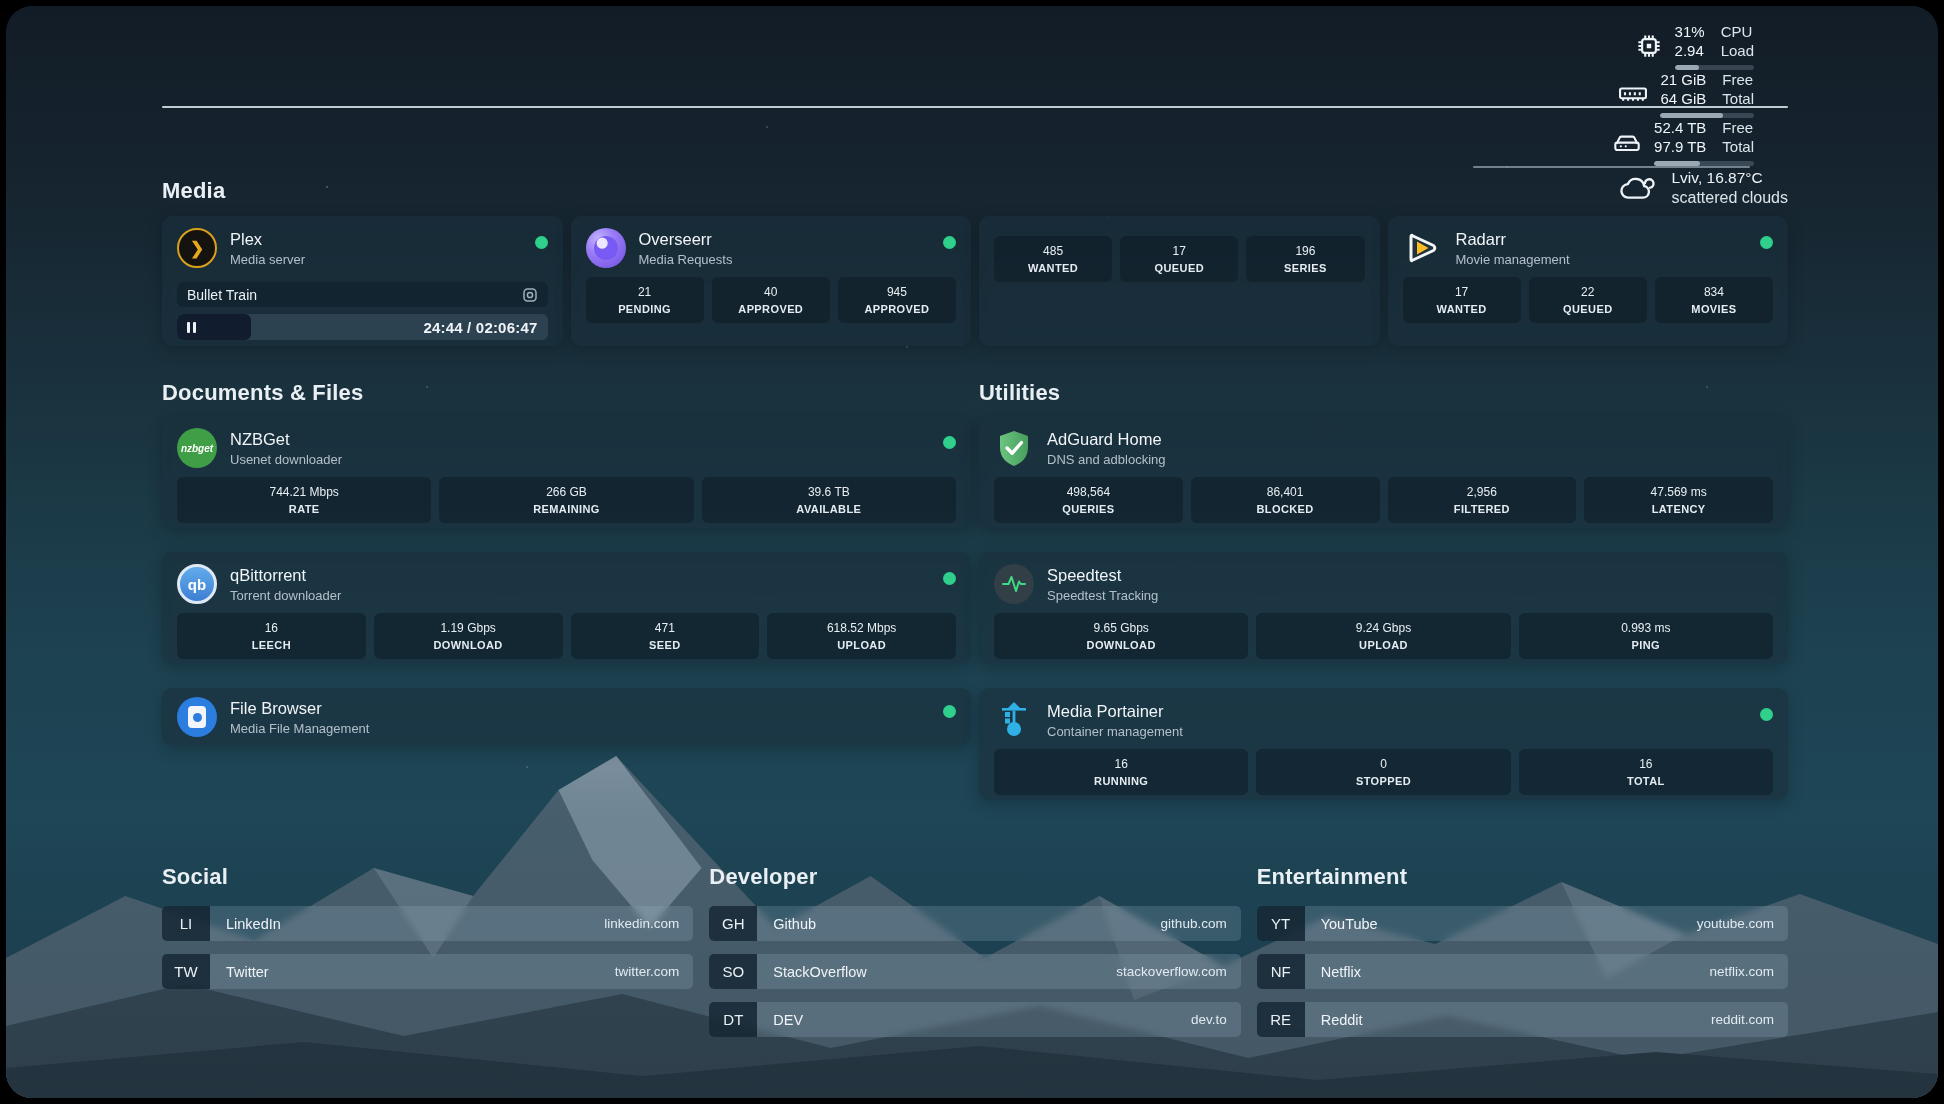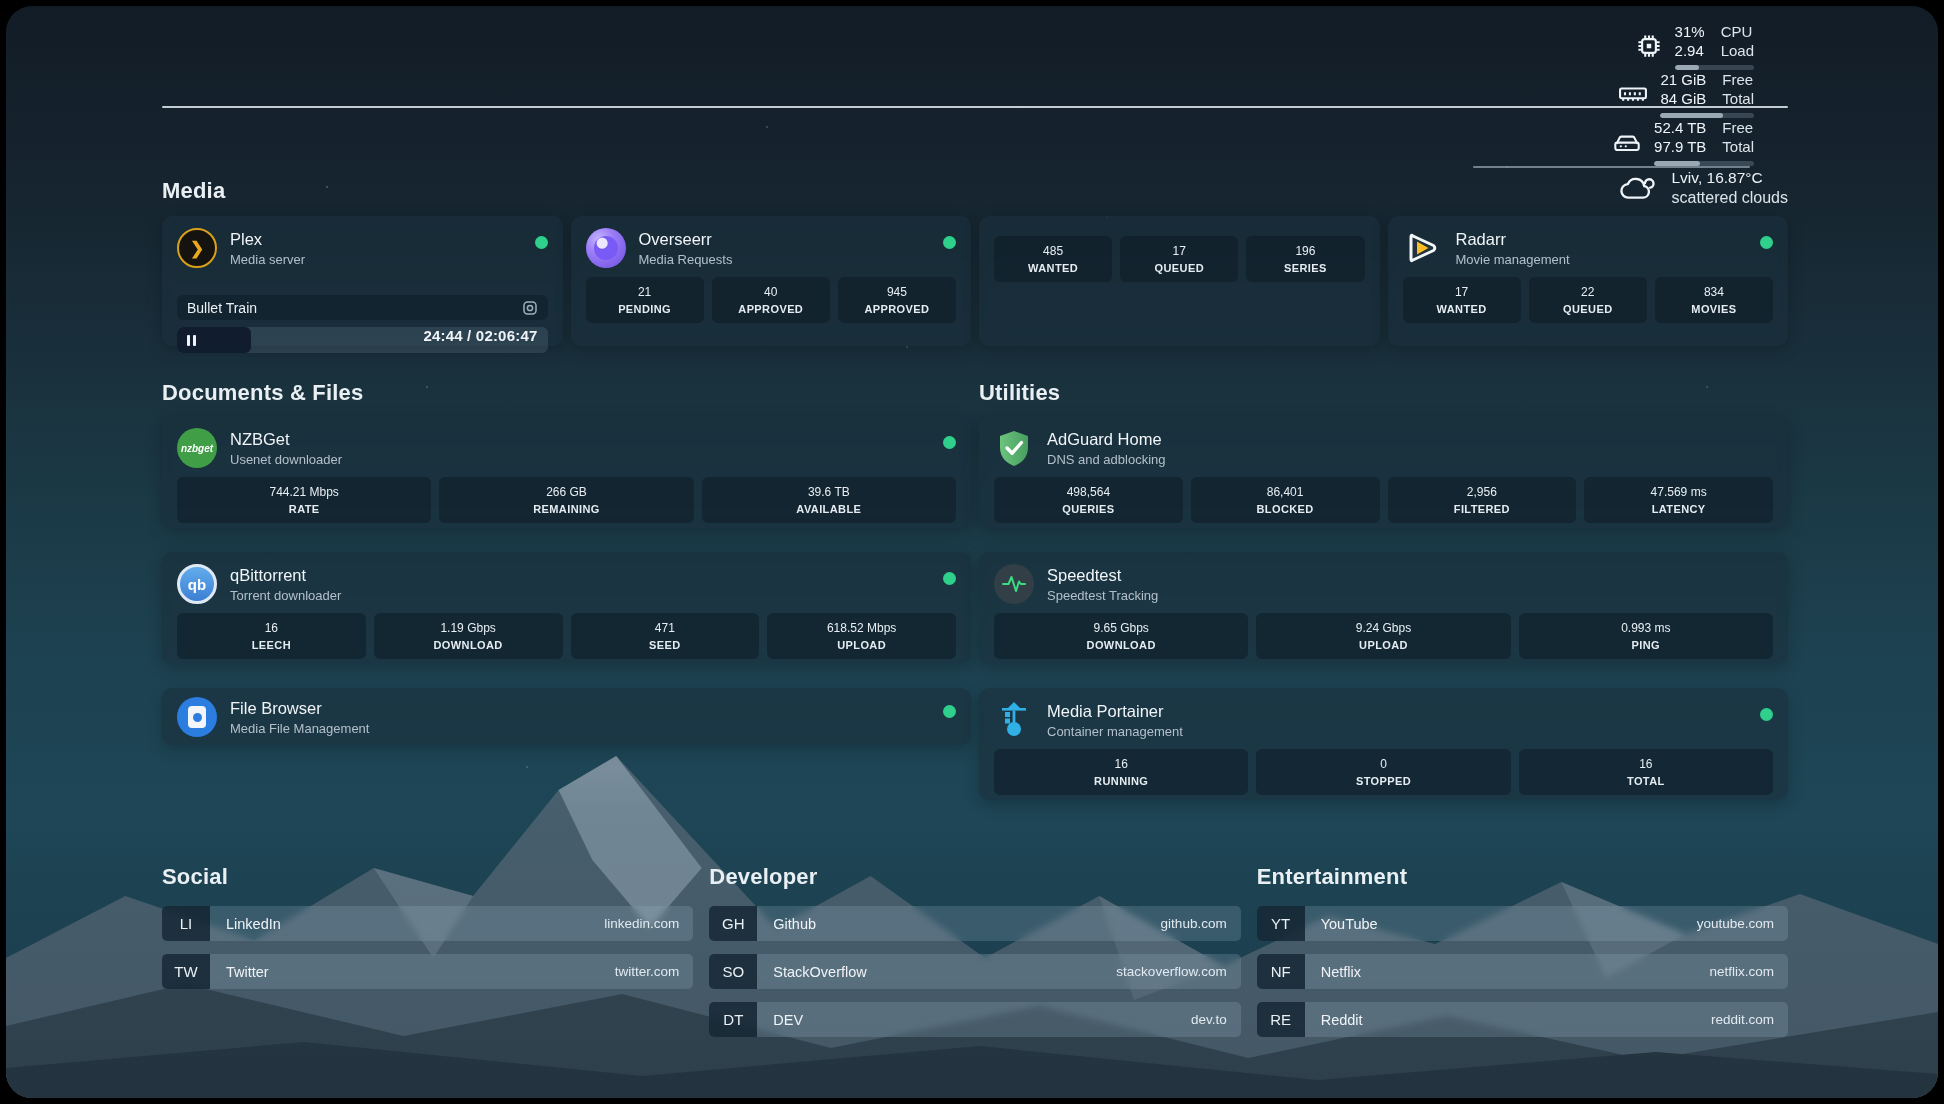--- a/index.html
+++ b/index.html
@@ -82,26 +82,26 @@
   .app-icon.filebrowser .doc i { width:9px; height:9px; border-radius:50%; background:#2b7de0; display:block; }
   .app-icon.speedtest { background:#333f46; }
   .app-icon.square { border-radius:9px; background:transparent; }
 
   .tiles { margin-top:8px; display:flex; gap:8px; }
   .tile { flex:1; background:rgba(12,26,36,.5); border-radius:6px; text-align:center; padding:5px 4px 6px; }
   .tile-val { font-size:12px; color:#e9eff4; line-height:20px; }
   .tile-lab { font-size:11px; font-weight:700; color:#e6edf2; letter-spacing:.4px; line-height:15px; }
 
   
-  .np-row { margin-top:26px; height:25px; display:flex; align-items:center; justify-content:space-between;
+  .np-row { margin-top:13px; height:25px; display:flex; align-items:center; justify-content:space-between;
     background:rgba(12,26,36,.45); border-radius:6px; padding:0 10px;gap:16px; }
   .np-row .np-title { font-size:14px; color:#edf2f6; }
   .rec-icon { display:flex; color:#9db0bc; }
   .np-progress { position:relative; margin-top:7px; height:26px; border-radius:6px;
-    background:rgba(150,175,195,.16); overflow:hidden; display:flex; align-items:flex-start; }
+    background:rgba(150,175,195,.16); overflow:hidden; display:flex; align-items:center; }
   .np-fill { height:100%; background:rgba(13,24,42,.85); border-radius:6px; display:flex; align-items:center; padding-left:10px; }
   .pause-icon { display:flex; gap:3px; }
   .pause-icon i { display:block; width:3px; height:11px; background:#eef3f7; border-radius:1px; }
   .np-time { position:absolute; right:10px; font-size:15px; font-weight:700; color:#f0f4f8; letter-spacing:.2px; }
 
   .twocol { margin-top:34px; display:grid; grid-template-columns:1fr 1fr; gap:8px; }
   .colstack { display:flex; flex-direction:column; }
   .colstack .h-section { margin-bottom:10px; }
   .colstack .card + .card { margin-top:24px; }
 
@@ -168,21 +168,21 @@
           <svg width="32" height="30" viewBox="0 0 26 24" fill="none" stroke="#eef3f7" stroke-width="1.7">
             <rect x="2.5" y="7.5" width="21" height="8" rx="1.2"></rect>
             <path d="M6.5 10.5v2.5 M10.5 10.5v2.5 M14.5 10.5v2.5 M18.5 10.5v2.5"></path>
             <path d="M5 15.5v2 M9 15.5v2 M13 15.5v2 M17 15.5v2 M21 15.5v2"></path>
           </svg>
         </span>
         <div class="stat-body">
           <div class="stat-cols">
             <div class="scol vals">
               <span>21 GiB</span>
-              <span>84 GiB</span>
+              <span>64 GiB</span>
             </div>
             <div class="scol labs">
               <span>Free</span>
               <span>Total</span>
             </div>
           </div>
           <div class="stat-bar">
             <div class="stat-fill" style="width: 67%;"></div>
           </div>
         </div>

